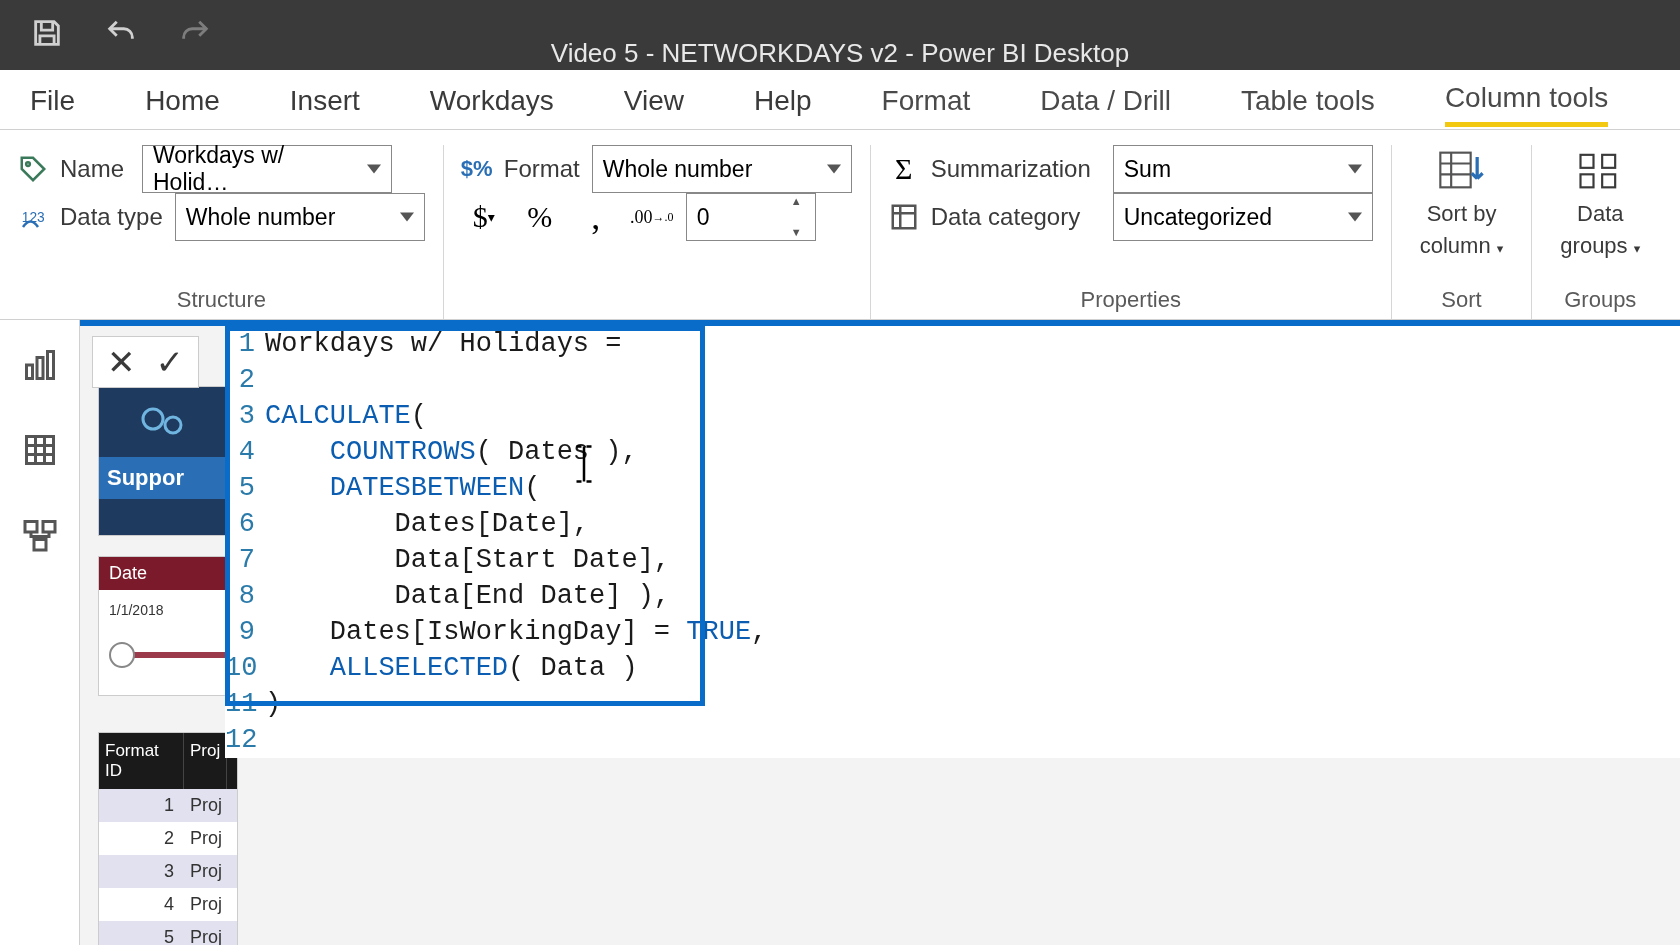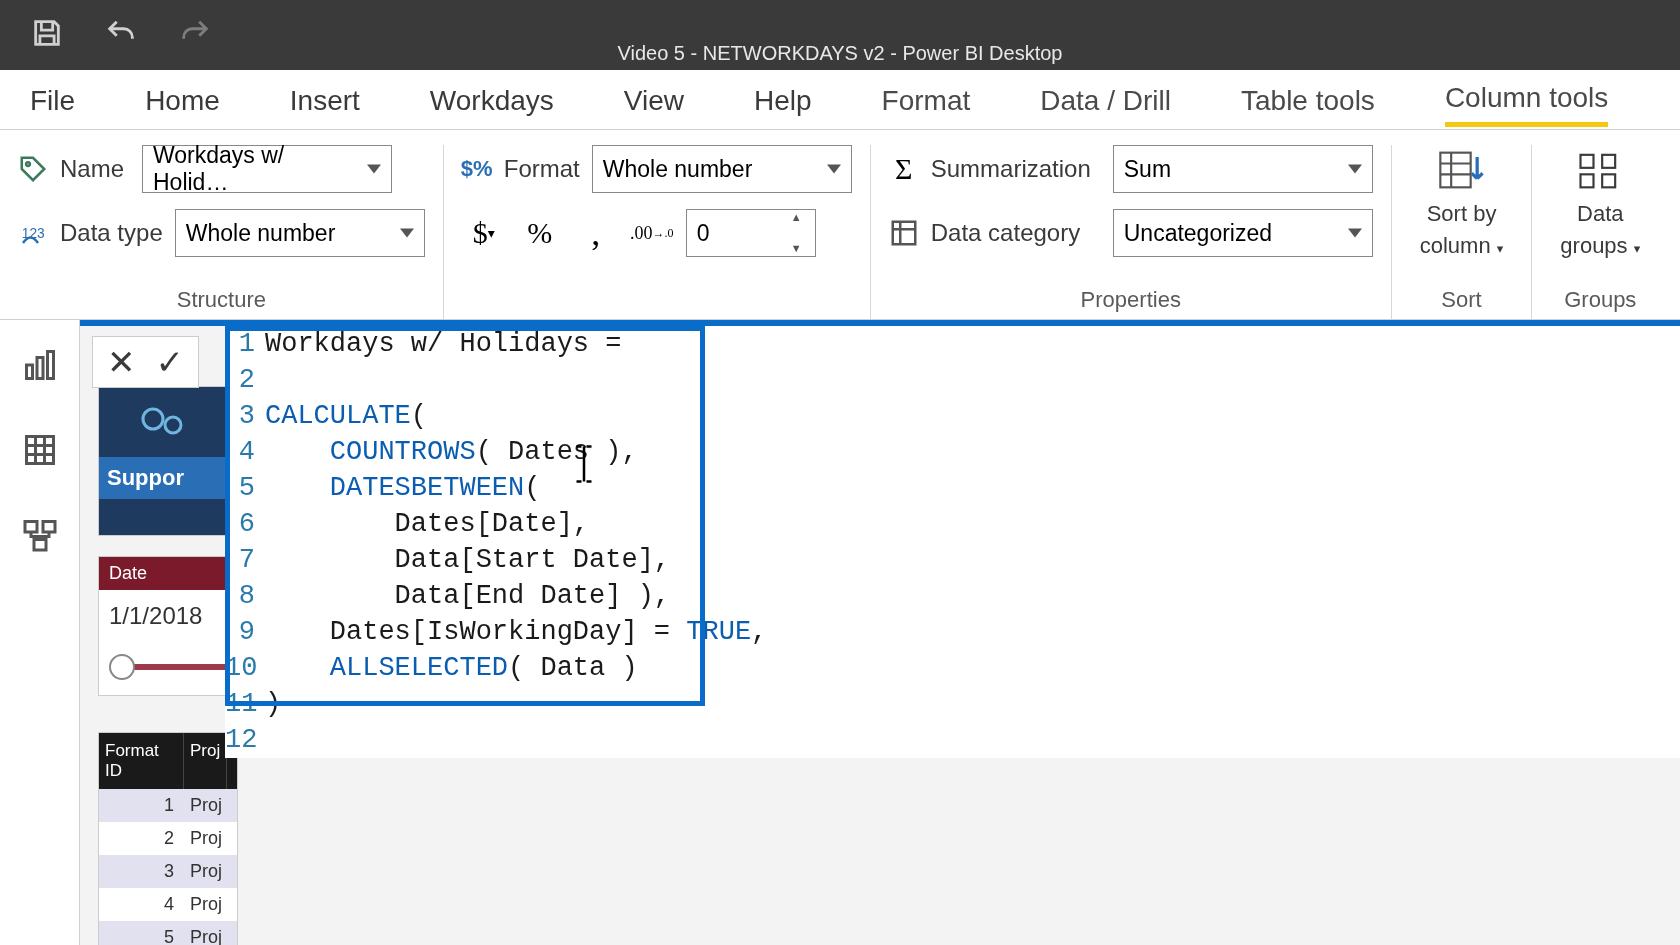--- a/index.html
+++ b/index.html
@@ -21,21 +21,21 @@
     align-items: center;
     padding: 0 30px;
     color: #fff;
     position: relative;
   }
   .titlebar .qat { display: flex; gap: 40px; align-items: center; }
   .titlebar .title {
     position: absolute;
     left: 0; right: 0;
     text-align: center;
-    font-size: 20px;
+    font-size: 26px;
     font-weight: 400;
     color: #e8e8e8;
     pointer-events: none;
     margin-top: 36px;
   }
   .qat svg { width: 34px; height: 34px; fill: none; stroke: #d0d0d0; stroke-width: 2; }
   
   .menubar {
     height: 60px;
     display: flex;
@@ -62,21 +62,21 @@
     border-bottom: 1px solid #d0d0d0;
     height: 190px;
     padding-top: 15px;
   }
   .rgroup {
     display: flex;
     flex-direction: column;
     border-right: 1px solid #d6d6d6;
     padding: 0 18px;
   }
-  .rgroup .rows { flex: 1; display: flex; flex-direction: column; gap: 16px; justify-content: flex-start; }
+  .rgroup .rows { flex: 1; display: flex; flex-direction: column; justify-content: flex-start; }
   .rgroup .label {
     text-align: center;
     font-size: 22px;
     color: #5a5a5a;
     padding: 8px 0 6px 0;
   }
   .ctlrow { display: flex; align-items: center; gap: 12px; }
   .ctl-icon { width: 30px; height: 30px; display:inline-flex; align-items:center; justify-content:center;}
   .ctl-label { font-size: 24px; color: #3a3a3a; min-width: 70px; }
   .ctl-label.w140 { min-width: 170px; }
@@ -159,21 +159,21 @@
     font-weight:bold;
     display:flex; flex-direction:column;
   }
   .frag-card .gears { height:70px; display:flex; align-items:center; justify-content:center;}
   .frag-card .supp { background:#2a6fb5; padding:8px; font-size:22px;}
   .frag-slicer {
     left:18px; top:230px; width:140px; height:140px;
     padding:0;
   }
   .frag-slicer .hdr { background:#7a1a2a; color:#fff; padding:6px 10px; font-size:18px;}
-  .frag-slicer .val { padding:12px 10px; font-size:24px; color:#333;}
+  .frag-slicer .val { padding:12px 10px; font-size:14px; color:#333;}
   .frag-slicer .track { margin:22px 12px 0 12px; height:6px; background:#9b3a4a; position:relative;}
   .frag-slicer .thumb { position:absolute; left:-2px; top:-10px; width:26px; height:26px; border-radius:50%; background:#fff; border:2px solid #888;}
   .frag-table {
     left:18px; top:406px; width:140px; background:#fff;
   }
   .frag-table .thdr { display:flex; background:#1a1a1a; color:#fff; font-size:17px;}
   .frag-table .thdr div { padding:8px 6px; border-right:1px solid #444;}
   .frag-table .thdr div:first-child{ width:85px;}
   .frag-table .trow { display:flex; font-size:18px; color:#333;}
   .frag-table .trow div:first-child{ width:85px; text-align:right; padding:6px 10px 6px 0;}

